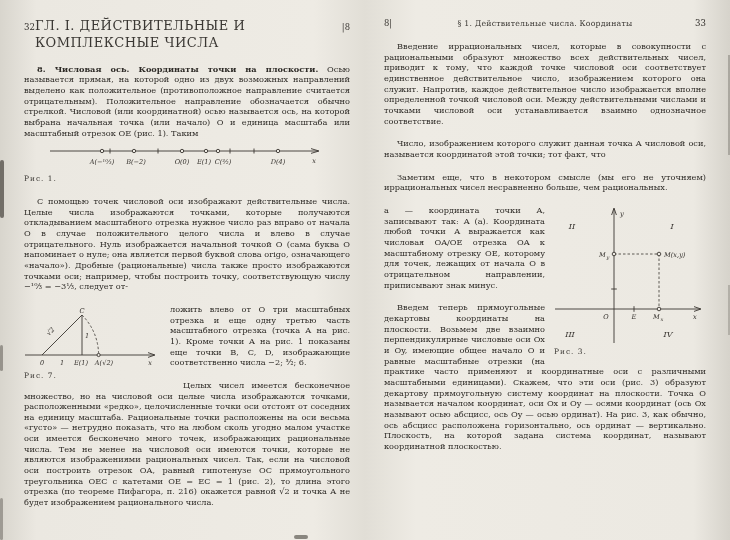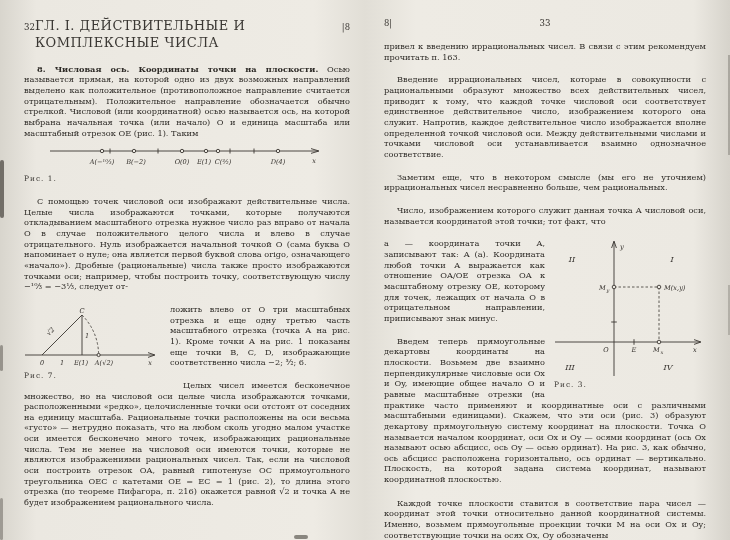--- a/index.html
+++ b/index.html
@@ -97,27 +97,27 @@
       </figure>
       <p class="para">ложить влево от O три масштабных отрезка и еще одну третью часть масштабного отрезка (точка A на рис. 1). Кроме точки A на рис. 1 показаны еще точки B, C, D, изображающие соответственно числа −2; ³⁄₂; 6.</p>
       <p class="para ind">Целых чисел имеется бесконечное множество, но на числовой оси целые числа изображаются точками, расположенными «редко», целочисленные точки оси отстоят от соседних на единицу масштаба. Рациональные точки расположены на оси весьма «густо» — нетрудно показать, что на любом сколь угодно малом участке оси имеется бесконечно много точек, изображающих рациональные числа. Тем не менее на числовой оси имеются точки, которые не являются изображениями рациональных чисел. Так, если на числовой оси построить отрезок OA, равный гипотенузе OC прямоугольного треугольника OEC с катетами OE = EC = 1 (рис. 2), то длина этого отрезка (по теореме Пифагора, п. 216) окажется равной √2 и точка A не будет изображением рационального числа.</p>
     </div>
 
   </section>
 
   <section class="page right">
     <header class="phead">
       <span class="pmark l">8|</span>
+      <span class="ptitle rt">§ 1. Действительные числа. Координаты</span>
       <span class="pnum r">33</span>
     </header>
 
-    <p class="para">привел к введению иррациональных чисел. В связи с этим рекомендуем прочитать п. 163.</p>
     <p class="para ind">Введение иррациональных чисел, которые в совокупности с рациональными образуют множество всех действительных чисел, приводит к тому, что каждой точке числовой оси соответствует единственное действительное число, изображением которого она служит. Напротив, каждое действительное число изображается вполне определенной точкой числовой оси. Между действительными числами и точками числовой оси устанавливается взаимно однозначное соответствие.</p>
+    <p class="para ind">Число, изображением которого служит данная точка A числовой оси, называется координатой этой точки; тот факт, что</p>
     <p class="para ind">Заметим еще, что в некотором смысле (мы его не уточняем) иррациональных чисел несравненно больше, чем рациональных.</p>
-    <p class="para ind">Число, изображением которого служит данная точка A числовой оси, называется координатой этой точки; тот факт, что</p>
 
     <div class="wrapblk">
       <figure class="fig fig3 fr">
         <svg width="152" height="140" viewBox="0 0 152 140">
           <line class="ln" x1="1" y1="104" x2="146" y2="104"></line>
           <path class="ln" d="M140,101.6 L147,104 L140,106.4"></path>
           <line class="ln" x1="60" y1="4" x2="60" y2="138"></line>
           <path class="ln" d="M57.6,10 L60,3 L62.4,10"></path>
           <line class="ln" x1="80" y1="101.2" x2="80" y2="106.8"></line>
           <line class="ln" x1="57.2" y1="84" x2="62.8" y2="84"></line>
@@ -135,25 +135,24 @@
           <text x="52" y="114" text-anchor="middle">O</text>
           <text x="80" y="114" text-anchor="middle">E</text>
           <text x="110" y="52">M(x,y)</text>
           <text x="45" y="52">M</text>
           <text class="sub" x="52.5" y="54">y</text>
           <text x="99" y="114">M</text>
           <text class="sub" x="106.5" y="116">x</text>
         </svg>
         <figcaption>Рис. 3.</figcaption>
       </figure>
-      <p class="para">a — координата точки A, записывают так: A (a). Координата любой точки A выражается как отношение OA/OE отрезка OA к масштабному отрезку OE, которому для точек, лежащих от начала O в отрицательном направлении, приписывают знак минус.</p>
+      <p class="para">a — координата точки A, записывают так: A (a). Координата любой точки A выражается как числовая OA/OE отрезка OA к масштабному отрезку OE, которому для точек, лежащих от начала O в отрицательном направлении, приписывают знак минус.</p>
       <p class="para ind">Введем теперь прямоугольные декартовы координаты на плоскости. Возьмем две взаимно перпендикулярные числовые оси Ox и Oy, имеющие общее начало O и равные масштабные отрезки (на практике часто применяют и координатные оси с различными масштабными единицами). Скажем, что эти оси (рис. 3) образуют декартову прямоугольную систему координат на плоскости. Точка O называется началом координат, оси Ox и Oy — осями координат (ось Ox называют осью абсцисс, ось Oy — осью ординат). На рис. 3, как обычно, ось абсцисс расположена горизонтально, ось ординат — вертикально. Плоскость, на которой задана система координат, называют координатной плоскостью.</p>
     </div>
 
-    <p class="para ind">Каждой точке плоскости ставится в соответствие пара чисел — координат этой точки относительно данной координатной системы. Именно, возьмем прямоугольные проекции точки M на оси Ox и Oy; соответствующие точки на осях Ox, Oy обозначены</p>
   </section>
 
   <div class="artifact" style="left:0;top:160px;width:4px;height:58px;opacity:.7;border-radius:2px;"></div>
   <div class="artifact" style="left:0;top:345px;width:3px;height:26px;opacity:.45;border-radius:2px;"></div>
   <div class="artifact" style="left:0;top:498px;width:3px;height:42px;opacity:.4;border-radius:2px;"></div>
   <div class="artifact" style="right:0;top:55px;width:2px;height:100px;opacity:.3;"></div>
   <div class="artifact" style="right:0;top:285px;width:2px;height:50px;opacity:.25;"></div>
   <div class="artifact" style="left:294px;bottom:1px;width:14px;height:4px;opacity:.6;border-radius:2px;"></div>
 
 </div>

